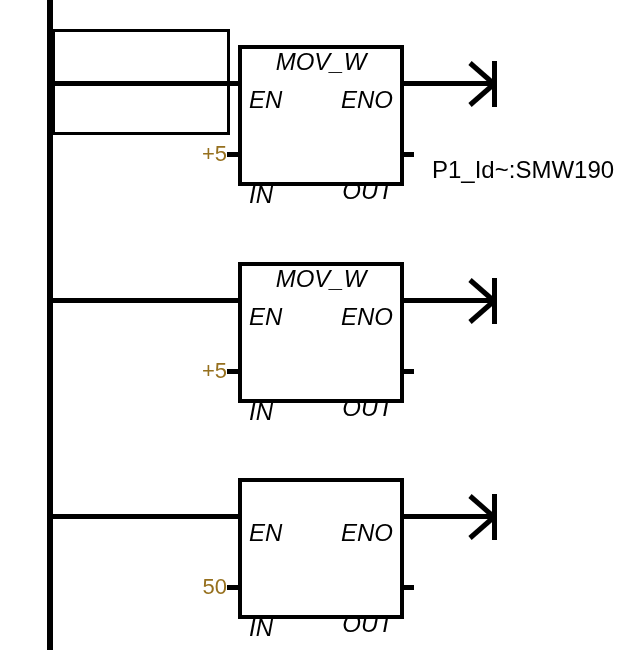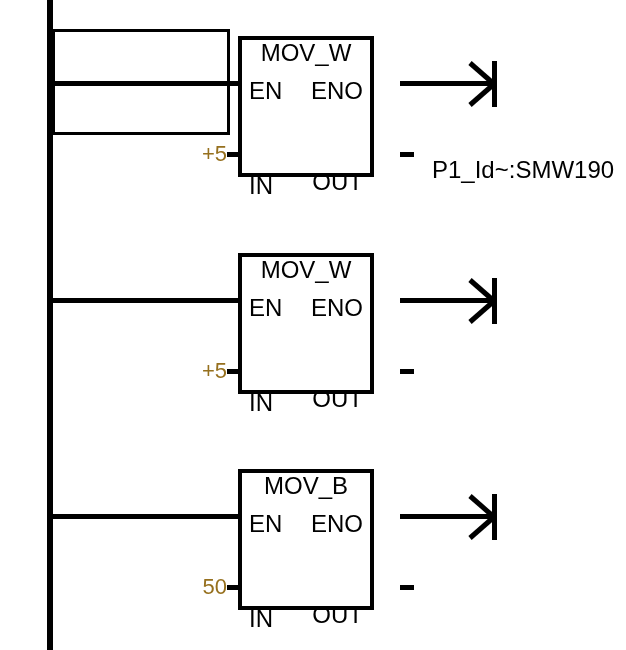--- a/index.html
+++ b/index.html
@@ -29,22 +29,22 @@
 
   .en-wire{position:absolute;left:47px;top:52px;width:191px;height:5px;background:var(--line);}
   .eno-wire{position:absolute;left:400px;top:52px;width:94px;height:5px;background:var(--line);}
 
   .empty-box{
     position:absolute;left:52px;top:0;width:178px;height:106px;
     border:3px solid var(--line);box-sizing:border-box;background:transparent;
   }
 
   .block{
-    position:absolute;left:238px;top:7px;width:136px;height:141px;
-    border:4px solid var(--line);box-sizing:border-box;background:var(--background);
+    position:absolute;left:238px;top:16px;width:166px;height:141px;
+    border:4px solid var(--line);box-sizing:border-box;background:var(--background);font-style:italic;
   }
   .block .title{
     position:absolute;left:0;right:0;top:0;text-align:center;
     font-size:24px;line-height:26px;white-space:nowrap;
   }
   .pin{position:absolute;font-size:24px;line-height:24px;white-space:nowrap;}
   .pin.en{left:7px;top:39px;}
   .pin.eno{right:7px;top:39px;}
   .pin.in{left:7px;top:110px;margin-top:24px;}
   .pin.out{right:7px;top:110px;margin-top:20px;}
@@ -118,21 +118,20 @@
       <rect x="25" y="2" width="5" height="46"></rect>
     </svg>
     <div class="tick in-tick"></div>
     <div class="tick out-tick"></div>
     <div class="constant">+5</div>
   </div>
 
   <div class="rung" id="rung3">
     <div class="en-wire"></div>
     <div class="block">
-      <div class="title">MOV_B</div>
       <span class="pin en">EN</span>
       <span class="pin eno">ENO</span>
       <span class="pin in">IN</span>
       <span class="pin out">OUT</span>
     </div>
     <div class="eno-wire"></div>
     <svg class="arrow" width="32" height="50" viewBox="0 0 32 50">
       <line x1="3" y1="4" x2="27" y2="25"></line>
       <line x1="3" y1="46" x2="27" y2="25"></line>
       <rect x="25" y="2" width="5" height="46"></rect>

